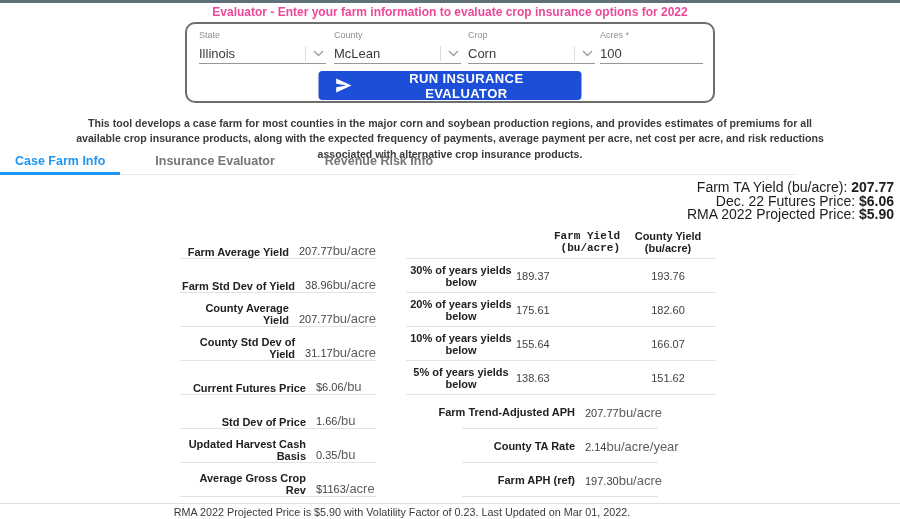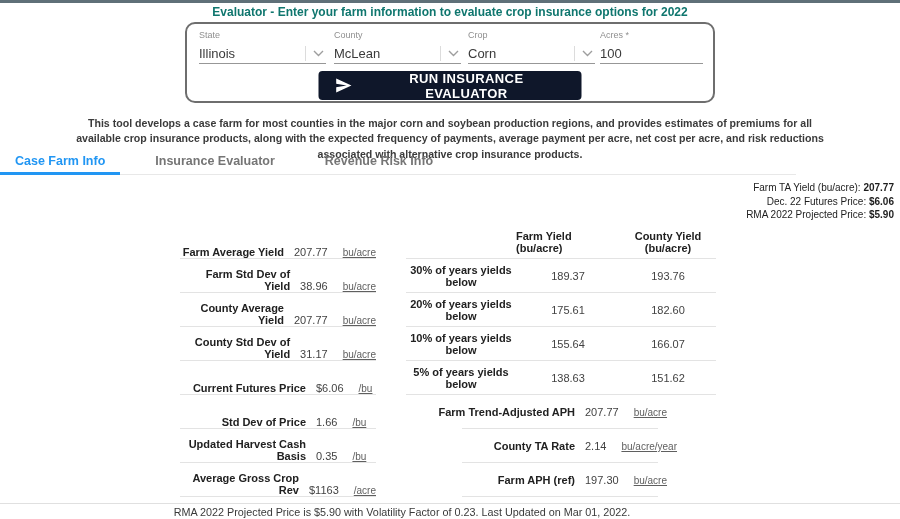--- a/index.html
+++ b/index.html
@@ -3,73 +3,73 @@
 <meta charset="utf-8">
 <style>
   html,body{margin:0;padding:0;}
   body{
     width:900px;height:519px;position:relative;overflow:hidden;
     background:#ffffff;font-family:"Liberation Sans",sans-serif;
     -webkit-font-smoothing:antialiased;
   }
   .topbar{position:absolute;top:0;left:0;width:900px;height:3px;background:#5f7078;}
   .page-title{position:absolute;top:5px;left:0;width:900px;text-align:center;
-    font-size:12px;font-weight:bold;color:#0f766e;}
+    font-size:12px;font-weight:bold;color:#ec4899;}
 
   
   .form-card{position:absolute;left:185px;top:22px;width:530px;height:81px;
     border:2px solid #6e6e6e;border-radius:10px;box-sizing:border-box;background:#fff;}
   .field{position:absolute;top:6px;}
   .field-0{left:12px;width:127px;}
   .field-1{left:147px;width:127px;}
   .field-2{left:281px;width:127px;}
   .field-3{left:413px;width:103px;}
   .field-label{font-size:9px;color:#8f8f8f;margin-bottom:3px;}
   .field-control{display:flex;align-items:center;border-bottom:1px solid #979797;height:20px;cursor:pointer;}
   .field-value{flex:1;font-size:13px;color:#3a3a3a;}
   .field-vdiv{width:1px;height:15px;background:#dcdcdc;margin-right:7px;}
   .chev{display:block;margin-right:2px;}
   .run-button{position:absolute;left:50%;transform:translateX(-50%);top:47px;height:29px;
-    background:#0f172a;color:#fff;border:none;border-radius:4px;
+    background:#1d4ed8;color:#fff;border:none;border-radius:4px;
     font-family:"Liberation Sans",sans-serif;font-size:13px;font-weight:bold;letter-spacing:.4px;
     display:flex;align-items:center;gap:16px;padding:0 17px;cursor:pointer;}
 
   
   .description{position:absolute;top:116px;left:70px;width:760px;text-align:center;
     font-size:10.6px;font-weight:bold;color:#3b3b3b;line-height:1.45;}
 
   
   .tabs{position:absolute;top:148px;left:0;width:796px;height:27px;
     border-bottom:1px solid #e8e8e8;display:flex;box-sizing:border-box;}
   .tab{padding:0 15px;font-size:12.5px;font-weight:bold;color:#757575;
     display:flex;align-items:center;position:relative;cursor:pointer;}
   .tab.active{color:#2196f3;}
   .tab.active::after{content:'';position:absolute;left:0;right:0;bottom:-1px;height:3px;background:#2196f3;}
   .tab + .tab{margin-left:20px;}
 
   
   .summary{position:absolute;top:181px;right:6px;text-align:right;
-    font-size:10px;color:#1d1d1d;line-height:13.5px;}
+    font-size:14px;color:#1d1d1d;line-height:13.5px;}
   .summary b{font-weight:bold;}
 
   
   .left-table{position:absolute;left:180px;top:225px;width:196px;}
   .lt-row{height:34px;border-bottom:1px solid #e3e3e3;display:flex;align-items:flex-end;box-sizing:border-box;}
   .lt-label{width:126px;text-align:right;font-size:11px;font-weight:bold;color:#212121;}
   .lt-value{margin-left:10px;font-size:11px;color:#424242;white-space:nowrap;}
-  .unit{font-size:10px;color:#5f5f5f;margin-left:15px;text-decoration:underline;}
+  .unit{font-size:13px;color:#5f5f5f;margin-left:0;}
 
   
   .right-table{position:absolute;left:406px;top:225px;width:310px;}
   .rt-row{height:34px;border-bottom:1px solid #e3e3e3;display:flex;align-items:center;box-sizing:border-box;}
   .rt-head{font-weight:bold;}
   .rt-label{width:110px;text-align:center;font-size:11px;font-weight:bold;color:#212121;}
-  .rt-farm{width:104px;text-align:center;font-size:11px;color:#424242;}
+  .rt-farm{width:104px;text-align:left;font-size:11px;color:#424242;}
   .rt-county{width:96px;text-align:center;font-size:11px;color:#424242;}
-  .rt-hfarm{width:104px;text-align:left;font-size:11px;font-weight:bold;color:#212121;}
+  .rt-hfarm{width:104px;text-align:right;font-size:11px;font-weight:bold;color:#212121;font-family:Liberation Mono, monospace;}
   .rt-hcounty{width:96px;text-align:center;font-size:11px;font-weight:bold;color:#212121;}
   .rt-extra{height:34px;display:flex;align-items:center;position:relative;box-sizing:border-box;}
   .rt-extra::after{content:'';position:absolute;left:56px;right:58px;bottom:0;height:1px;background:#e3e3e3;}
   .rt-xlabel{width:169px;text-align:right;font-size:11px;font-weight:bold;color:#212121;}
   .rt-xvalue{margin-left:10px;font-size:11px;color:#424242;white-space:nowrap;}
 
   
   .footer-line{position:absolute;top:503px;left:0;width:900px;height:1px;background:#e0e0e0;}
   .footer-text{position:absolute;top:506px;left:0;width:804px;text-align:center;
     font-size:10.8px;color:#3a3a3a;}

